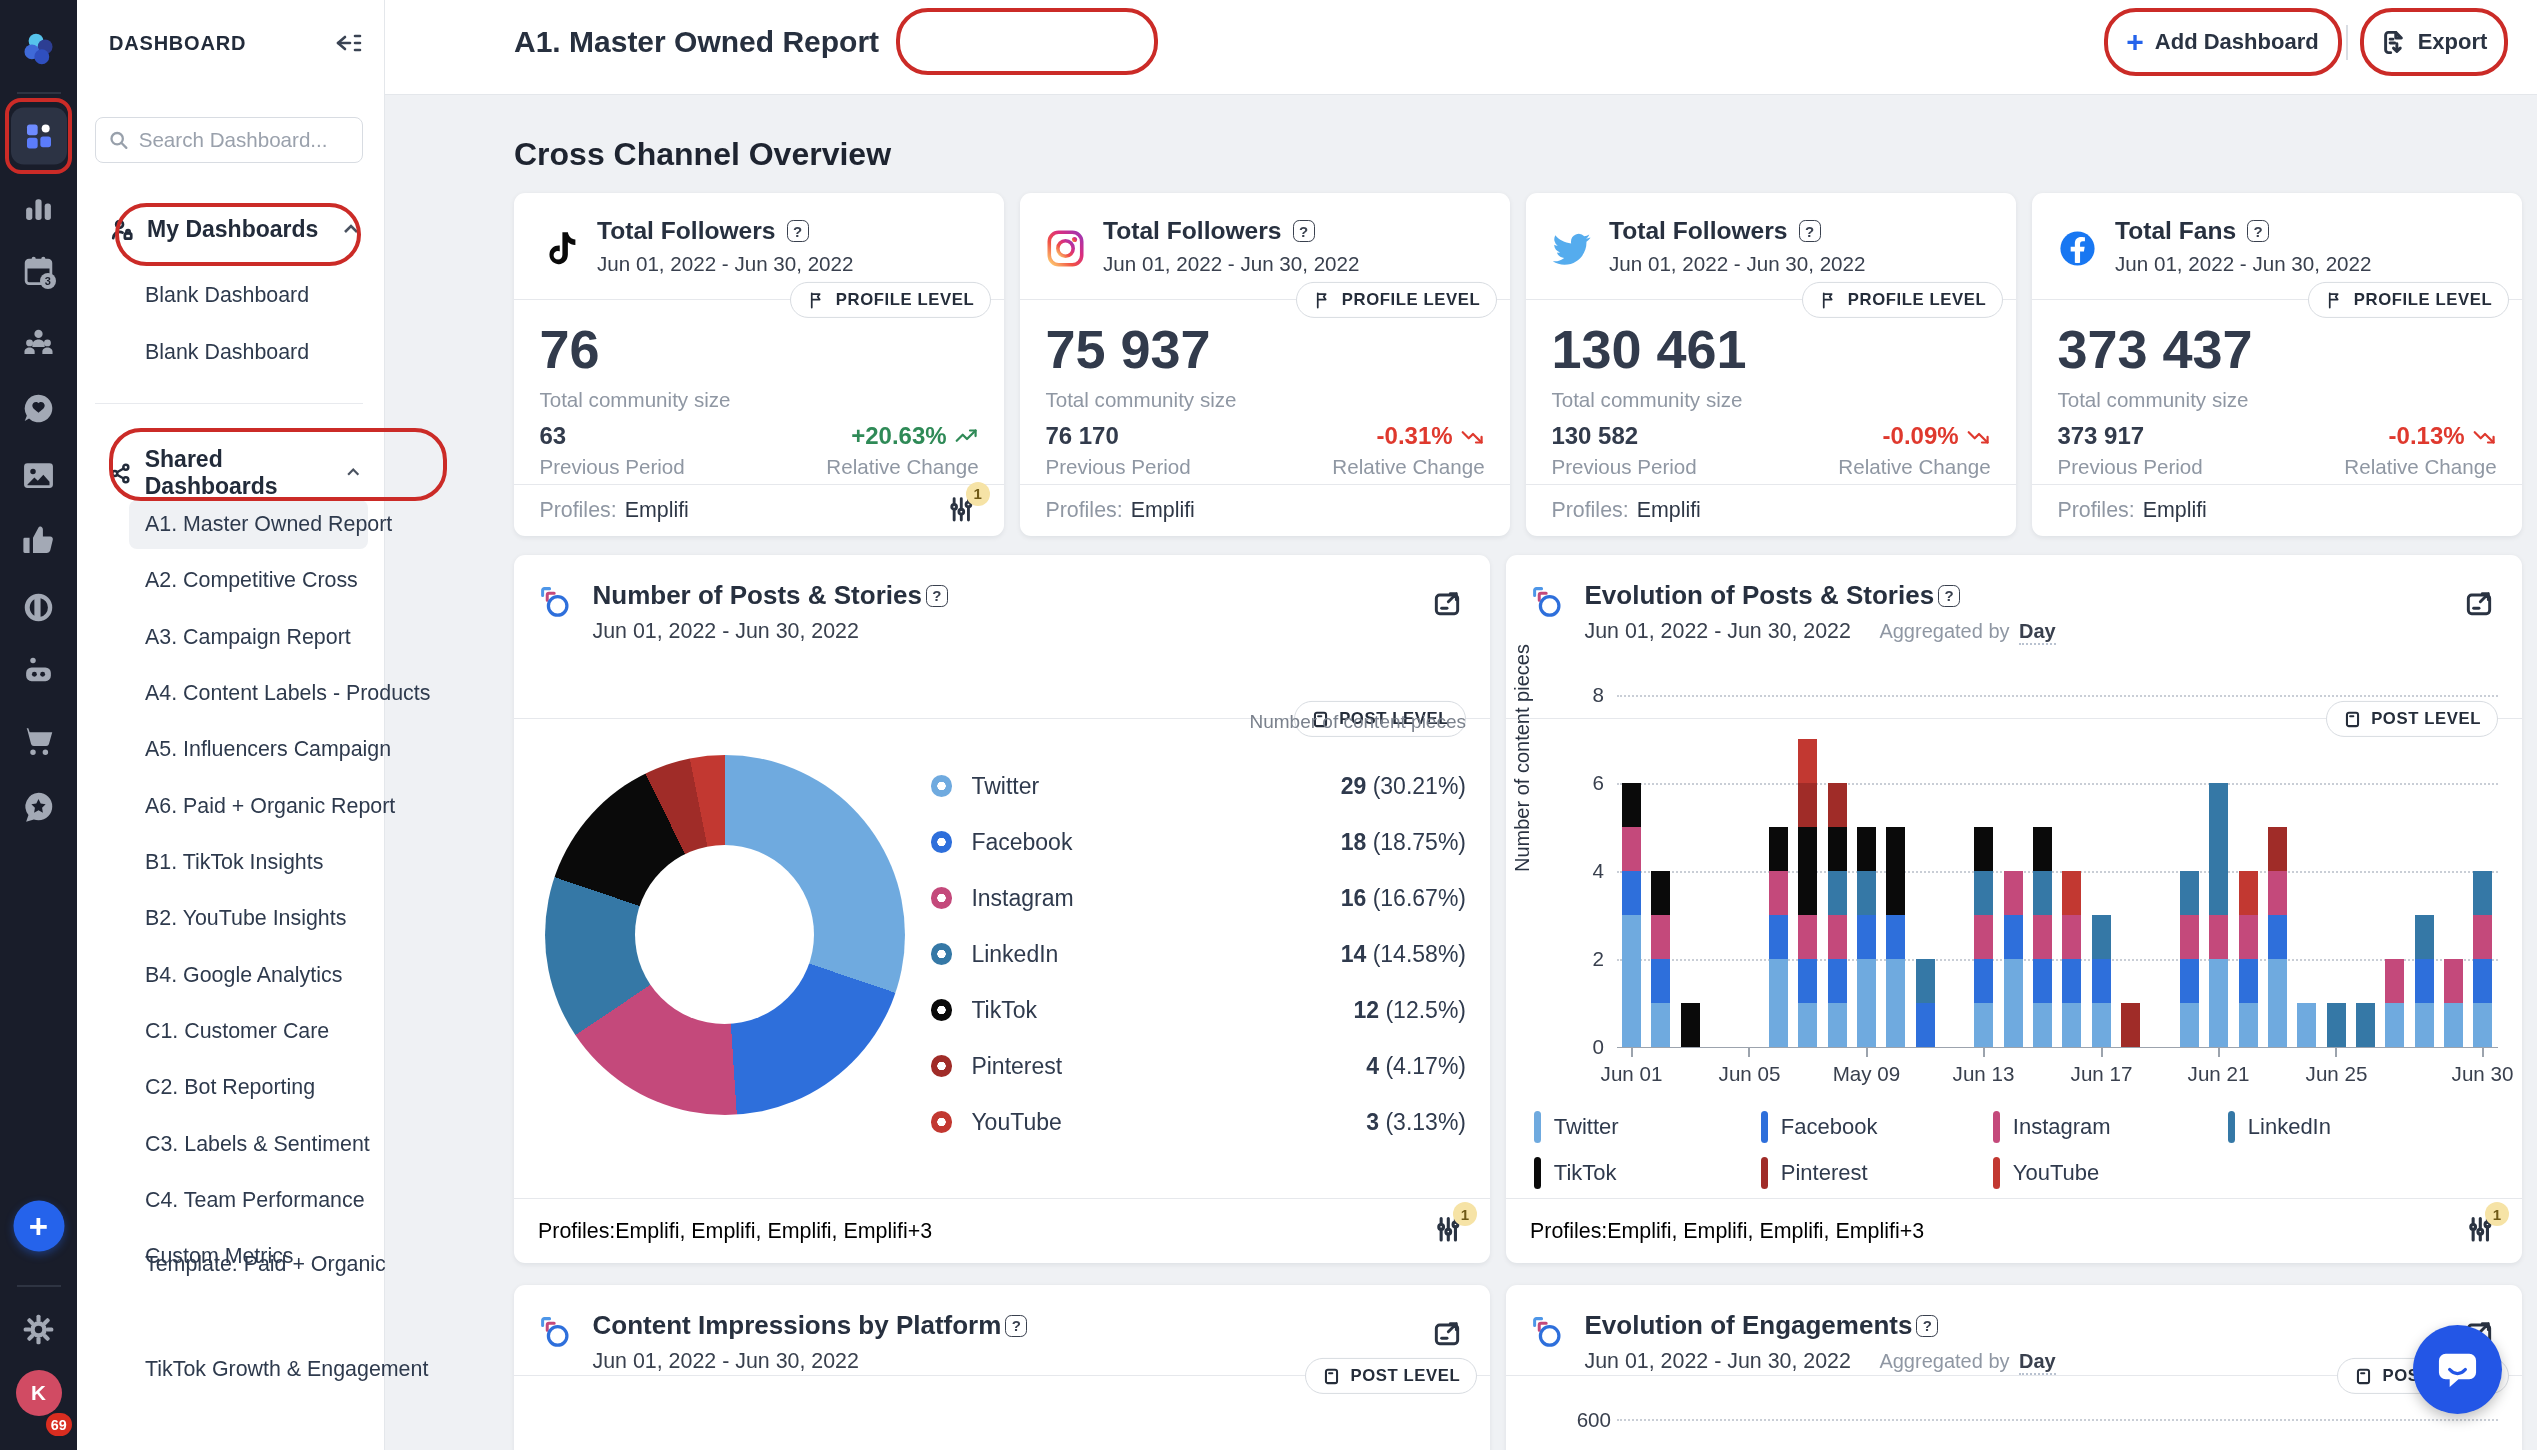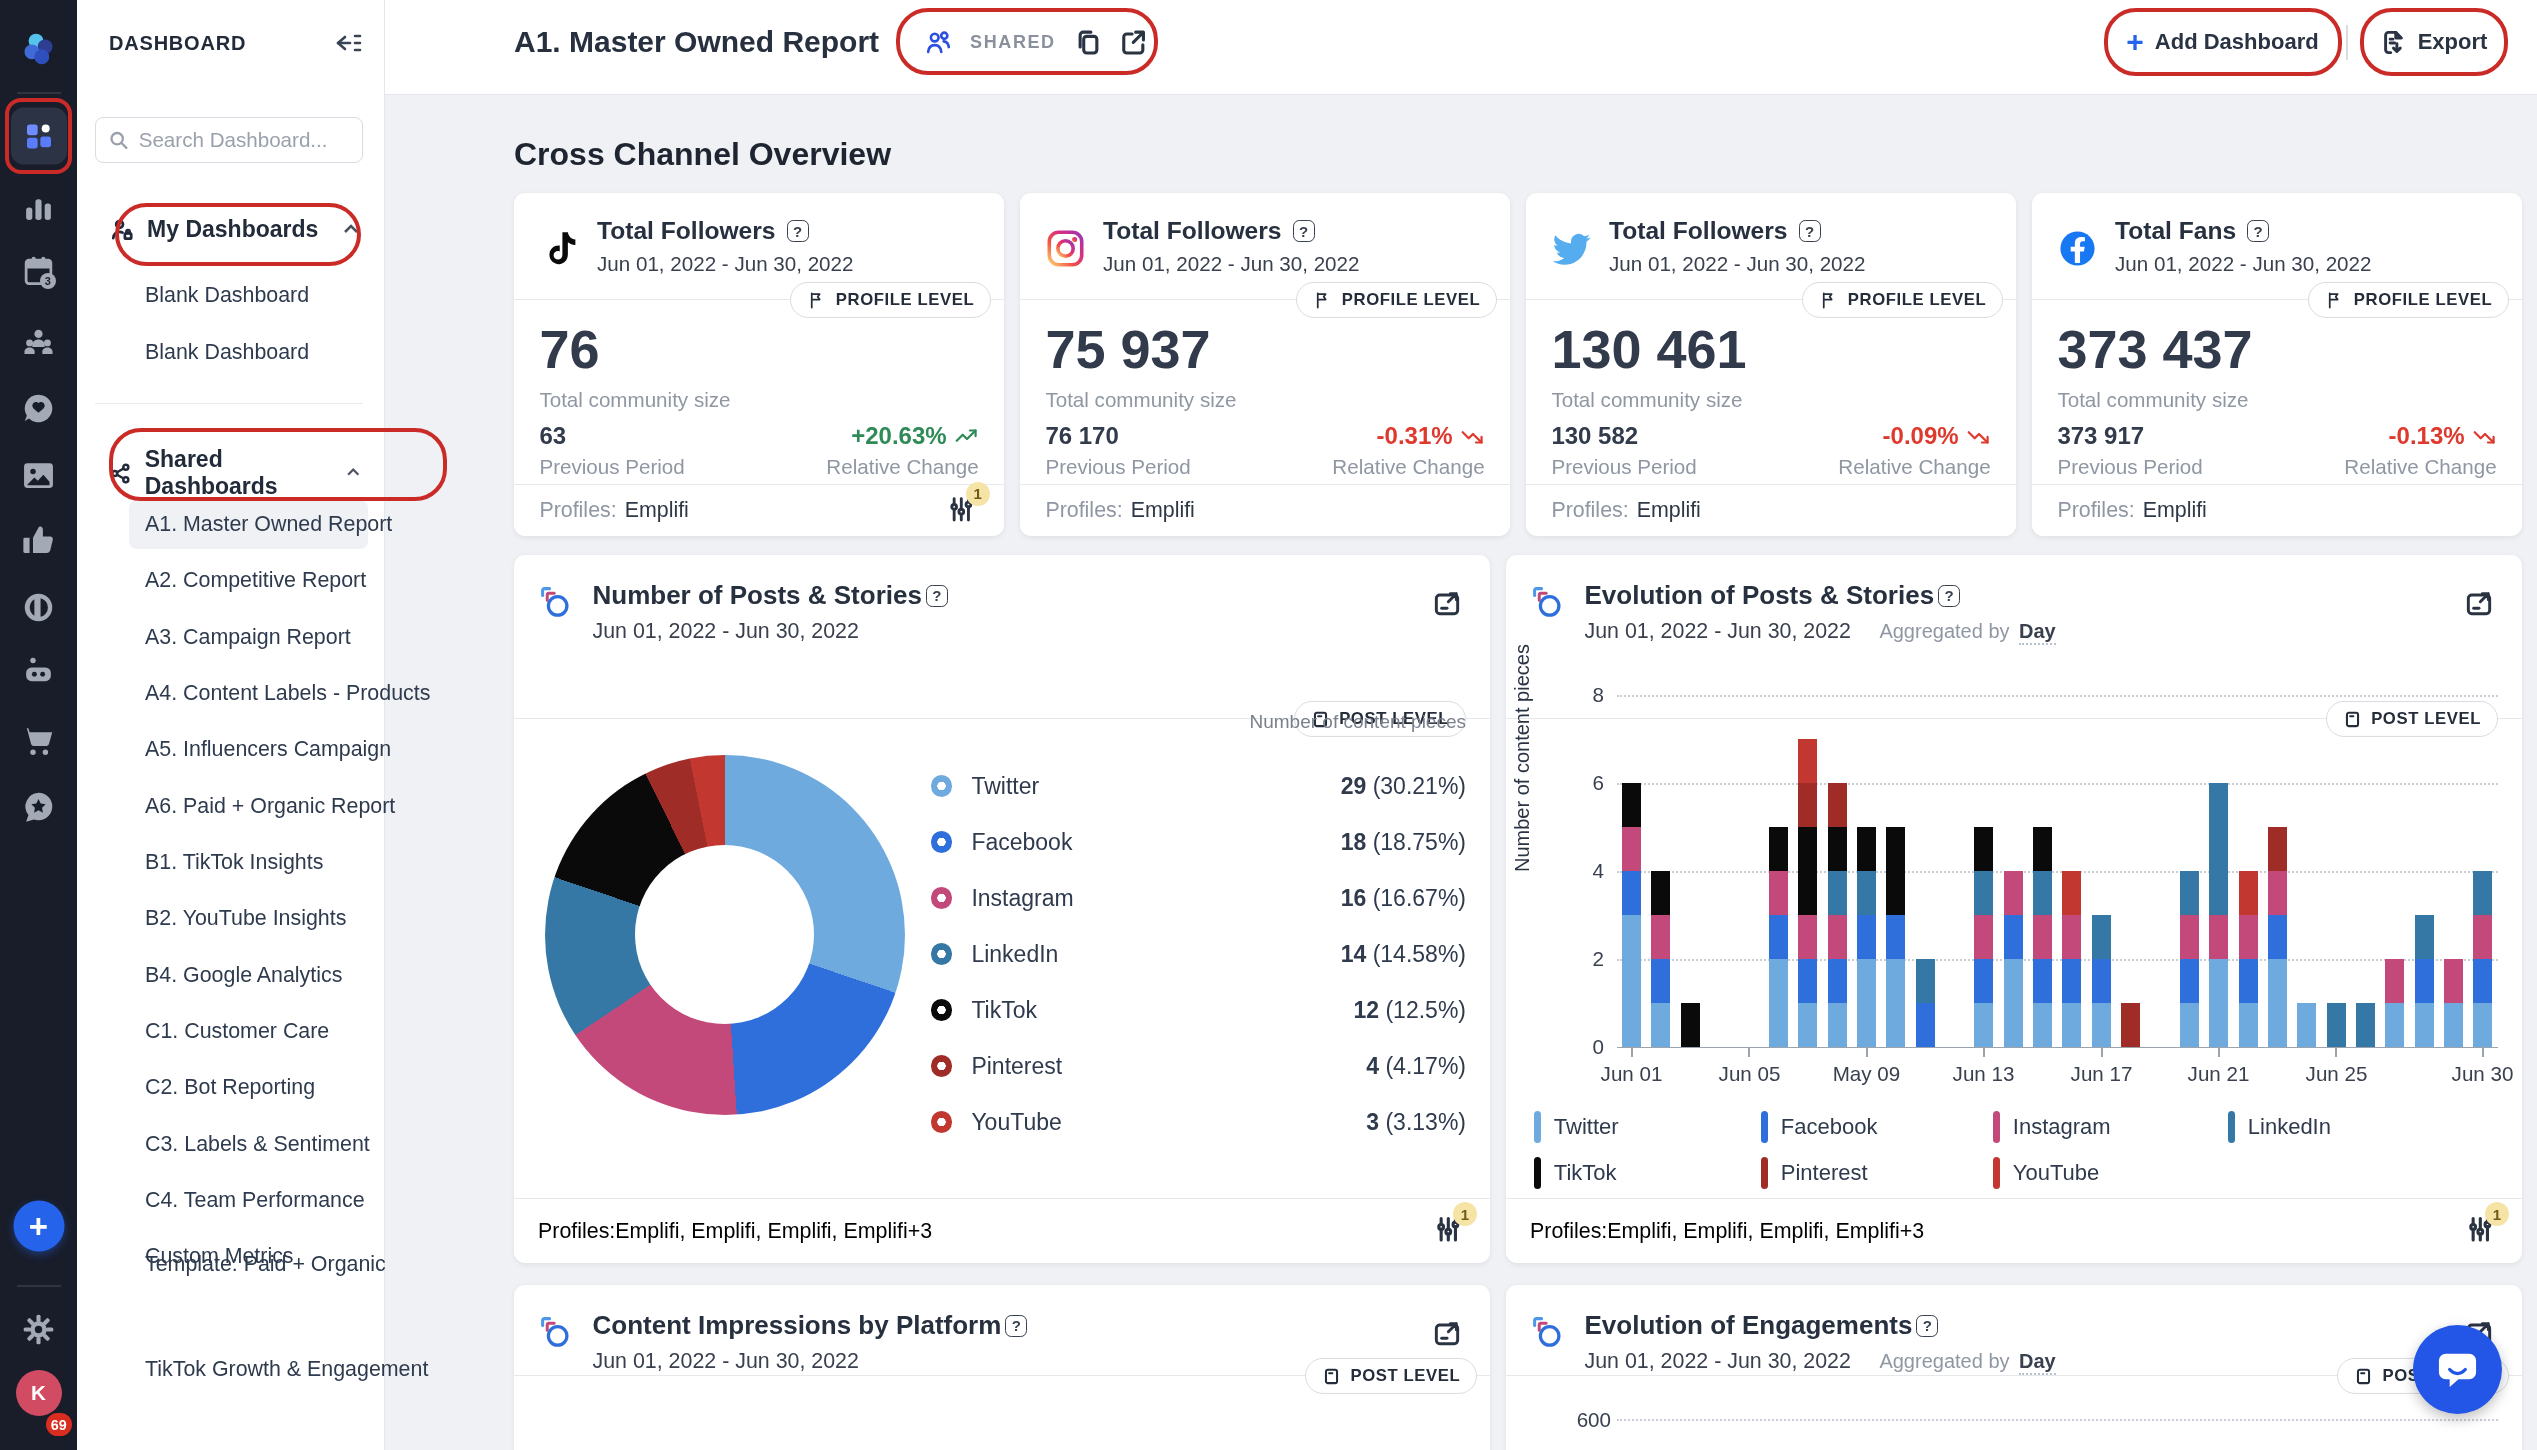--- a/index.html
+++ b/index.html
@@ -288,58 +288,41 @@
           <path d="m8.4 10.7 6.8-3.9M8.4 13.3l6.8 3.9"></path>
         </svg>
       <span class="lbl">Shared Dashboards</span>
       <svg class="chev" width="24" height="24" viewBox="0 0 24 24" style="color:#4A5260;fill:none;stroke:currentColor;stroke-width:2.6">
           <path d="m6 14 6-6 6 6"></path>
         </svg>
     </div>
     <span class="annot" id="annot-shared"></span>
     <div id="shared-items">
         <div class="sb-item active" style="top: 500px;">A1. Master Owned Report</div>
-        <div class="sb-item" style="top: 556px;">A2. Competitive Report</div>
+        <div class="sb-item" style="top: 556px;">A2. Competitive Cross</div>
         <div class="sb-item" style="top: 613px;">A3. Campaign Report</div>
         <div class="sb-item" style="top: 669px;">A4. Content Labels - Products</div>
         <div class="sb-item" style="top: 725px;">A5. Influencers Campaign</div>
         <div class="sb-item" style="top: 782px;">A6. Paid + Organic Report</div>
         <div class="sb-item" style="top: 838px;">B1. TikTok Insights</div>
         <div class="sb-item" style="top: 894px;">B2. YouTube Insights</div>
         <div class="sb-item" style="top: 951px;">B4. Google Analytics</div>
         <div class="sb-item" style="top: 1007px;">C1. Customer Care</div>
         <div class="sb-item" style="top: 1063px;">C2. Bot Reporting</div>
         <div class="sb-item" style="top: 1120px;">C3. Labels &amp; Sentiment</div>
         <div class="sb-item" style="top: 1176px;">C4. Team Performance</div>
         <div class="sb-item" style="top: 1232px;">Custom Metrics</div>
         <div class="sb-item" style="top: 1240px;">Template: Paid + Organic</div>
         <div class="sb-item" style="top: 1345px;">TikTok Growth &amp; Engagement</div>
       </div>
   </nav>
 
   <main id="main">
     <div id="topbar">
       <h1 id="page-title">A1. Master Owned Report</h1>
-      <div id="shared-group">
-        <svg width="28.6" height="28.6" viewBox="0 0 24 24" style="color:#2B4FE0;fill:none;stroke:currentColor;stroke-width:2.2;stroke-linecap:round">
-            <circle cx="9" cy="8" r="3.2"></circle>
-            <path d="M3.5 20c.4-3.6 2.6-5.6 5.5-5.6s5.1 2 5.5 5.6"></path>
-            <circle cx="17" cy="6.5" r="2.6"></circle>
-            <path d="M16.5 11.2c2.6.2 4 2 4.3 4.8"></path>
-          </svg>
-        <span id="shared-label">SHARED</span>
-        <svg width="28.6" height="28.6" viewBox="0 0 24 24" class="stroke-ic" style="color:#2A3342">
-            <rect x="9" y="7" width="11" height="14" rx="2.5"></rect>
-            <path d="M6 16V6a2.5 2.5 0 0 1 2.5-2.5H15"></path>
-          </svg>
-        <svg width="28.6" height="28.6" viewBox="0 0 24 24" class="stroke-ic" style="color:#2A3342">
-            <path d="M11 5H6.5A2.5 2.5 0 0 0 4 7.5v11A2.5 2.5 0 0 0 6.5 21h11a2.5 2.5 0 0 0 2.5-2.5V14"></path>
-            <path d="M14 3.5h6.5V10M20 4 12 12"></path>
-          </svg>
-      </div>
       <span class="annot" id="annot-shared-badge"></span>
 
       <div class="hbtn" id="btn-add">
         <span class="plus">+</span>
         <span>Add Dashboard</span>
       </div>
       <span id="hdr-sep"></span>
       <div class="hbtn" id="btn-export">
         <svg width="27" height="27" viewBox="0 0 24 24" class="stroke-ic">
             <path d="M14 3H7.5A2.5 2.5 0 0 0 5 5.5v13A2.5 2.5 0 0 0 7.5 21h2"></path>

